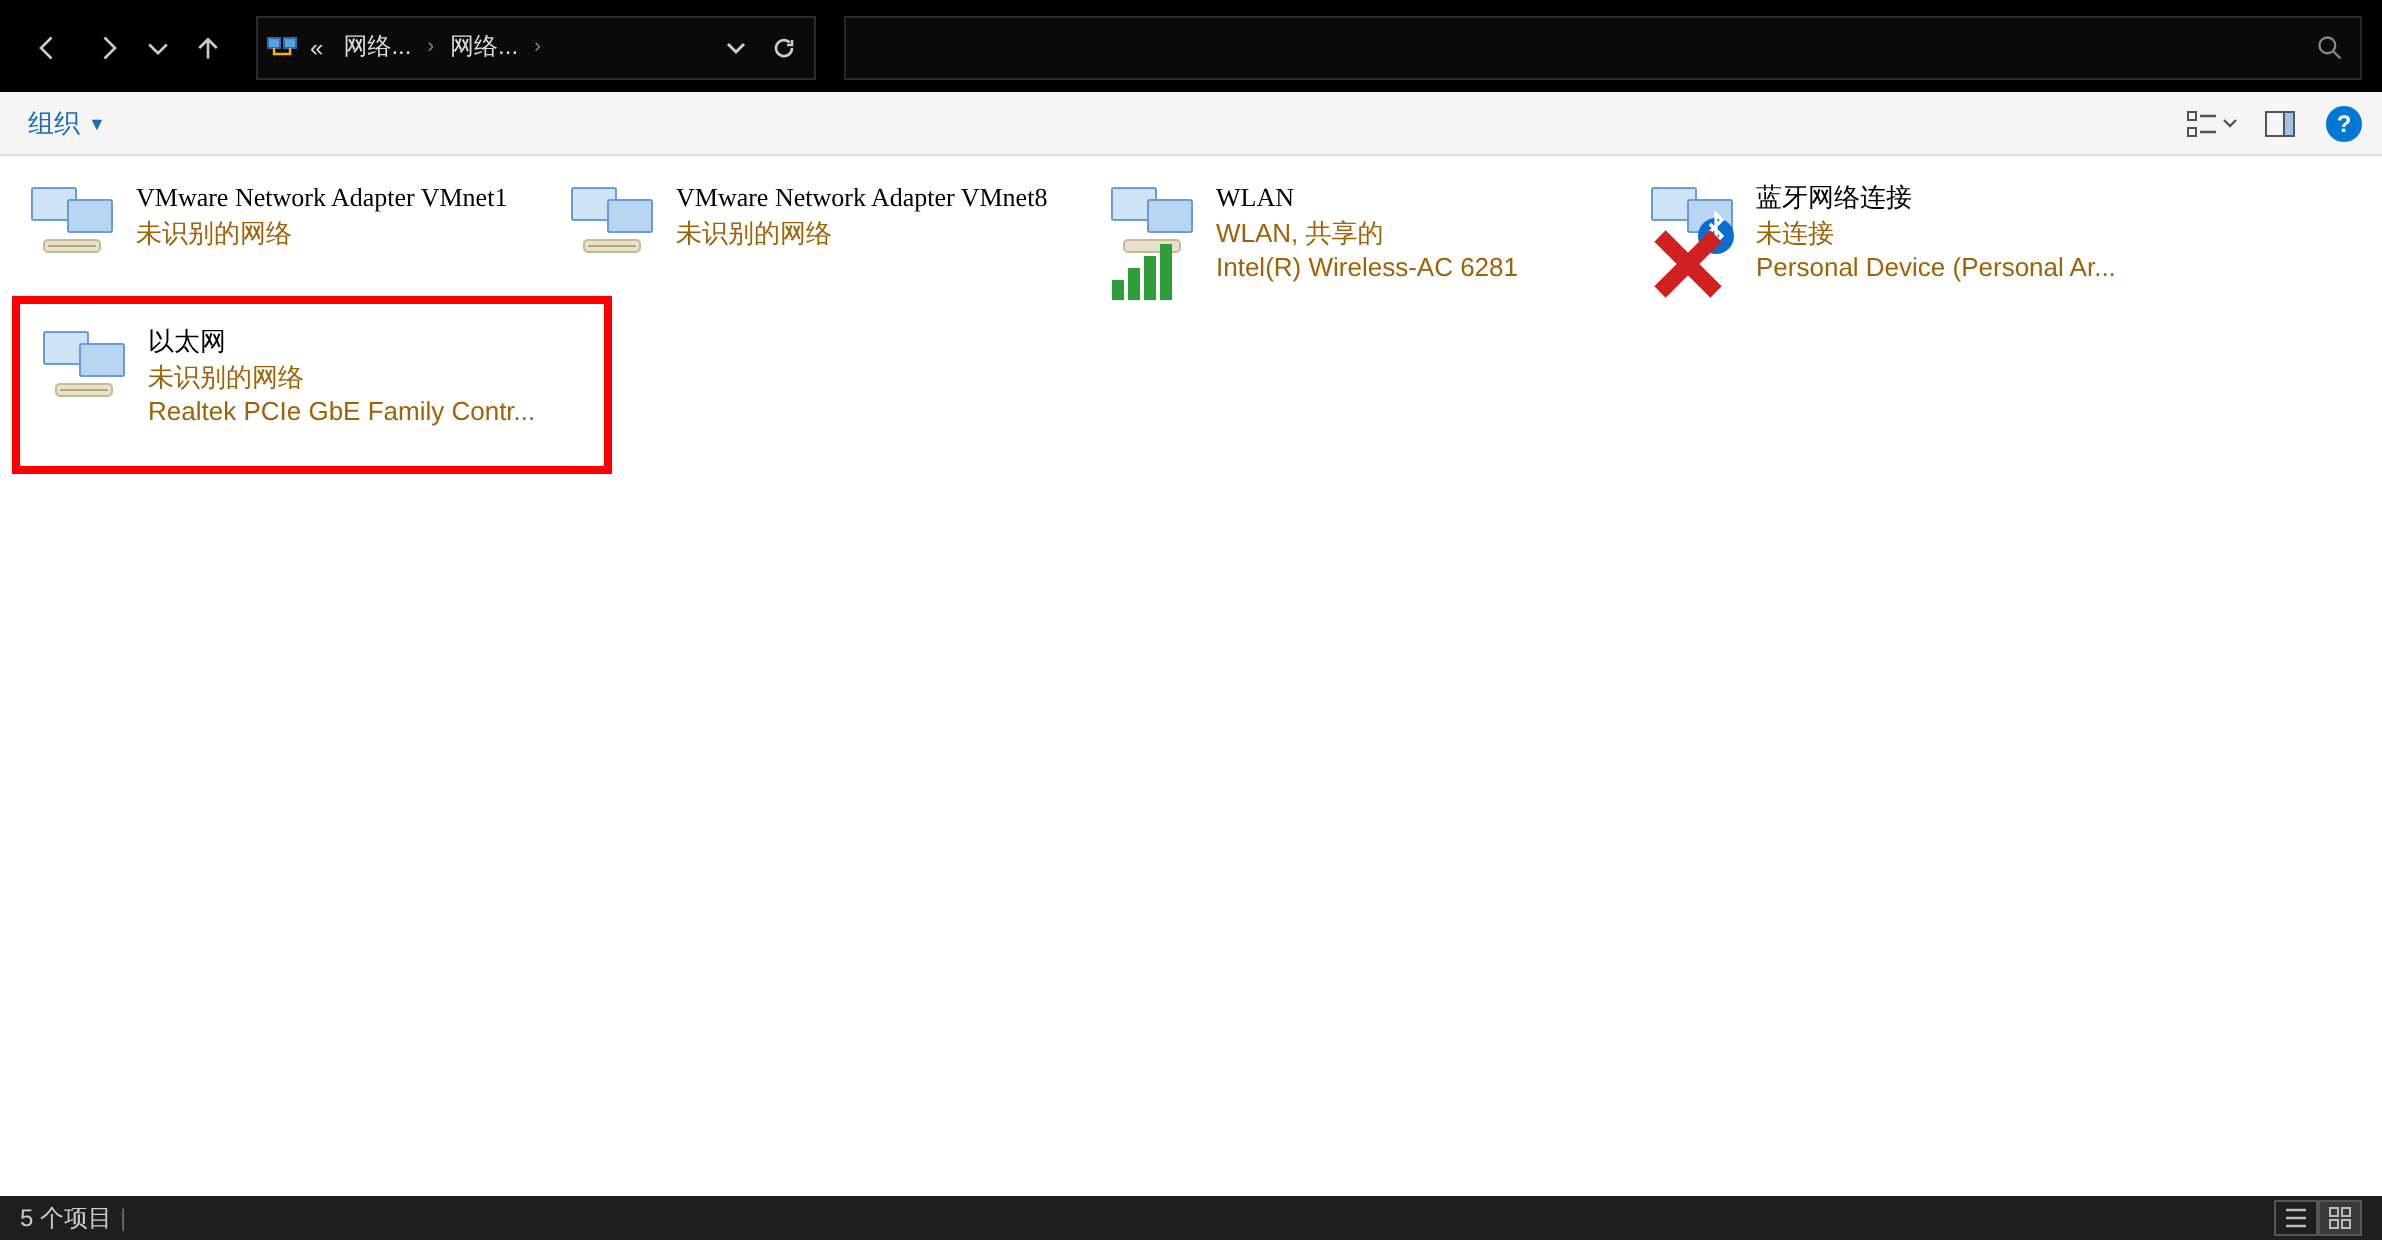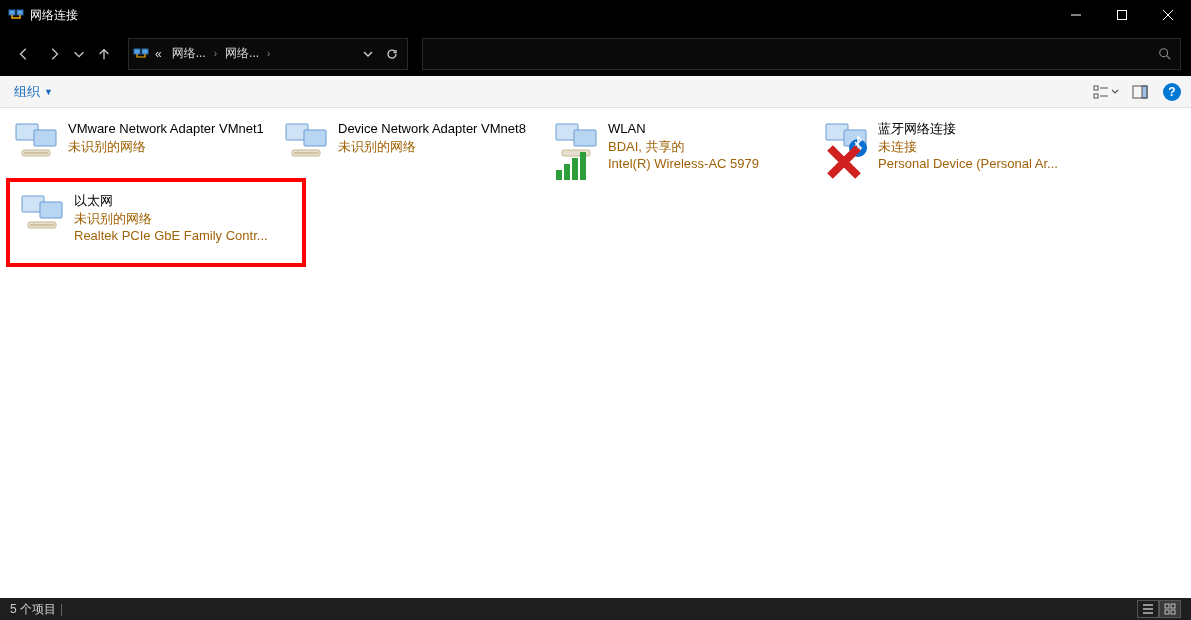--- a/index.html
+++ b/index.html
@@ -46,65 +46,37 @@
 
   
   .content { flex: 1; background: #fff; padding: 8px 6px; display: flex; flex-wrap: wrap; align-content: flex-start; gap: 0; overflow: auto; }
   .item { width: 270px; height: 56px; display: flex; align-items: flex-start; padding: 4px 6px; gap: 8px; }
   .item-big { width: 300px; height: 80px; }
   .item.highlight { border: 4px solid #ff0000; height: auto; padding: 10px 12px 18px 8px; margin-top: 6px; }
   .item-icon { width: 48px; height: 40px; flex: 0 0 48px; display: flex; align-items: center; justify-content: center; position: relative; }
   .item-icon svg { width: 48px; height: 40px; }
   .item-sub-icon { position: absolute; bottom: -2px; left: -2px; width: 20px; height: 20px; }
   .item-texts { display: flex; flex-direction: column; line-height: 1.35; overflow: hidden; }
-  .item-name { color: #000; font-size: 13px; white-space: nowrap; overflow: hidden; text-overflow: ellipsis; }
+  .item-name { color: #000; font-size: 13px; white-space: nowrap; overflow: hidden; text-overflow: ellipsis; font-family: Liberation Serif, serif; }
   .item-status, .item-device { color: #a16207; font-size: 13px; white-space: nowrap; overflow: hidden; text-overflow: ellipsis; }
 
   
   .statusbar { height: 22px; background: #1e1e1e; color: #ccc; display: flex; align-items: center; padding: 0 10px; font-size: 12px; }
   .status-spacer { flex: 1; }
   .status-views { display: flex; gap: 0; }
   .status-view { width: 22px; height: 18px; border: 1px solid #555; display: flex; align-items: center; justify-content: center; color: #bbb; }
   .status-view svg { width: 12px; height: 12px; }
   .status-view.active { background: #3a3a3a; }
   .status-sep { color: #666; margin: 0 4px; }
 </style>
 </head>
 <body>
 
 <div class="window">
 
-  <div class="titlebar">
-    <div class="title-left">
-      <span class="title-icon">
-        <svg viewBox="0 0 16 16">
-            <rect x="1" y="3" width="6" height="5" fill="#5aa0e6" stroke="#2a6aa8"></rect>
-            <rect x="9" y="3" width="6" height="5" fill="#5aa0e6" stroke="#2a6aa8"></rect>
-            <path d="M4 8 v3 h8 v-3" stroke="#ffb000" stroke-width="1.5" fill="none"></path>
-          </svg>
-      </span>
-      <span class="title-text">网络连接</span>
-    </div>
-    <div class="title-spacer"></div>
-    <div class="winbtn">
-      <svg viewBox="0 0 10 10">
-          <path d="M0 5 H10" stroke="#fff" stroke-width="1"></path>
-        </svg>
-    </div>
-    <div class="winbtn">
-      <svg viewBox="0 0 10 10">
-          <rect x="0.5" y="0.5" width="9" height="9" fill="none" stroke="#fff" stroke-width="1"></rect>
-        </svg>
-    </div>
-    <div class="winbtn close">
-      <svg viewBox="0 0 10 10">
-          <path d="M0 0 L10 10 M10 0 L0 10" stroke="#fff" stroke-width="1"></path>
-        </svg>
-    </div>
-  </div>
 
   <div class="navbar">
     <div class="nav-group">
       <div class="navbtn">
         <svg viewBox="0 0 16 16">
             <path d="M10 2 L4 8 L10 14" fill="none" stroke="currentColor" stroke-width="1.5"></path>
           </svg>
       </div>
       <div class="navbtn">
         <svg viewBox="0 0 16 16">
@@ -212,21 +184,21 @@
     <div class="item">
       <span class="item-icon">
         <svg viewBox="0 0 48 40">
           <rect x="4" y="4" width="22" height="16" rx="1" fill="#cfe3f7" stroke="#6a9bd1"></rect>
           <rect x="22" y="10" width="22" height="16" rx="1" fill="#b8d6f2" stroke="#6a9bd1"></rect>
           <rect x="10" y="30" width="28" height="6" rx="2" fill="#e7dfcf" stroke="#c7b98f"></rect>
           <path d="M12 33 h24" stroke="#b8a870" stroke-width="1"></path>
         </svg>
       </span>
       <div class="item-texts">
-        <span class="item-name">Device Network Adapter VMnet8</span>
+        <span class="item-name">VMware Network Adapter VMnet8</span>
         <span class="item-status">未识别的网络</span>
       </div>
     </div>
 
     <div class="item">
       <span class="item-icon">
         <svg viewBox="0 0 48 40">
           <rect x="4" y="4" width="22" height="16" rx="1" fill="#cfe3f7" stroke="#6a9bd1"></rect>
           <rect x="22" y="10" width="22" height="16" rx="1" fill="#b8d6f2" stroke="#6a9bd1"></rect>
           <rect x="10" y="30" width="28" height="6" rx="2" fill="#e7dfcf" stroke="#c7b98f"></rect>
@@ -235,22 +207,22 @@
           <svg viewBox="0 0 20 20">
               <rect x="1" y="14" width="3" height="5" fill="#2e9e3a"></rect>
               <rect x="5" y="11" width="3" height="8" fill="#2e9e3a"></rect>
               <rect x="9" y="8" width="3" height="11" fill="#2e9e3a"></rect>
               <rect x="13" y="5" width="3" height="14" fill="#2e9e3a"></rect>
             </svg>
         </span>
       </span>
       <div class="item-texts">
         <span class="item-name">WLAN</span>
-        <span class="item-status">BDAI, 共享的</span>
-        <span class="item-device">Intel(R) Wireless-AC 5979</span>
+        <span class="item-status">WLAN, 共享的</span>
+        <span class="item-device">Intel(R) Wireless-AC 6281</span>
       </div>
     </div>
 
     <div class="item">
       <span class="item-icon">
         <svg viewBox="0 0 48 40">
           <rect x="4" y="4" width="22" height="16" rx="1" fill="#cfe3f7" stroke="#6a9bd1"></rect>
           <rect x="22" y="10" width="22" height="16" rx="1" fill="#b8d6f2" stroke="#6a9bd1"></rect>
           <circle cx="36" cy="28" r="9" fill="#0a6ed1"></circle>
           <path d="M33 22 l6 6 -3 3 v-14 l3 3 -6 6" fill="none" stroke="#fff" stroke-width="1.6"></path>

